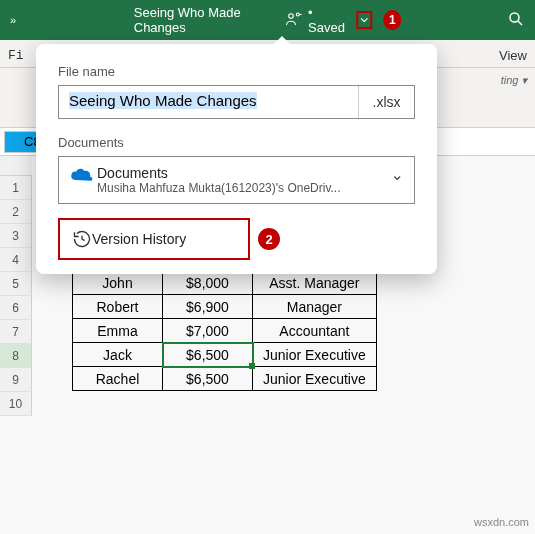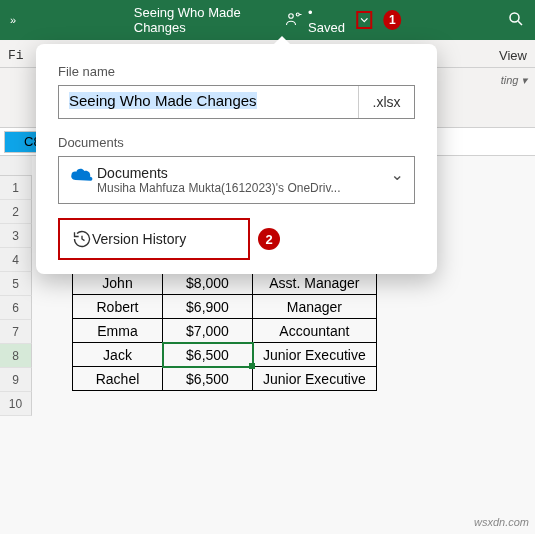--- a/index.html
+++ b/index.html
@@ -55,21 +55,21 @@
 .cloud-icon { width: 26px; height: 20px; flex-shrink:0;}
 .loc-text .loc-title { font-size: 14px; color:#222; }
 .loc-text .loc-sub { font-size: 12px; color:#555; }
 .loc-chev { margin-left:auto; font-size:16px; color:#555; }
 .vh-row { display: flex; align-items: center; padding: 9px 12px; border: 2.5px solid #c00000; width: 192px; }
 .vh-icon { width: 20px; height: 20px; }
 .vh-text { font-size: 14px; color: #222; }
 .callout-2 { width: 22px; height: 22px; background: #c00000; color: #fff; border-radius: 50%; display: inline-flex; align-items: center; justify-content: center; font-size: 13px; font-weight: 600; margin-left: 8px; }
 .vh-wrap { display:flex; align-items:center; }
 
-.watermark { position: absolute; right: 6px; bottom: 6px; font-size: 11px; color: #888; z-index: 200; font-style: italic; }
+.watermark { position: absolute; right: 6px; bottom: 6px; font-size: 11px; color: #888; z-index: 200; }
 </style>
 </head>
 <body>
 
 <div class="titlebar">
   <span class="tb-left">»</span>
   <span class="tb-title">
     <span>Seeing Who Made Changes</span>
     <span class="share-icon">
       <svg viewBox="0 0 24 24" fill="none" stroke="#fff" stroke-width="1.5">

